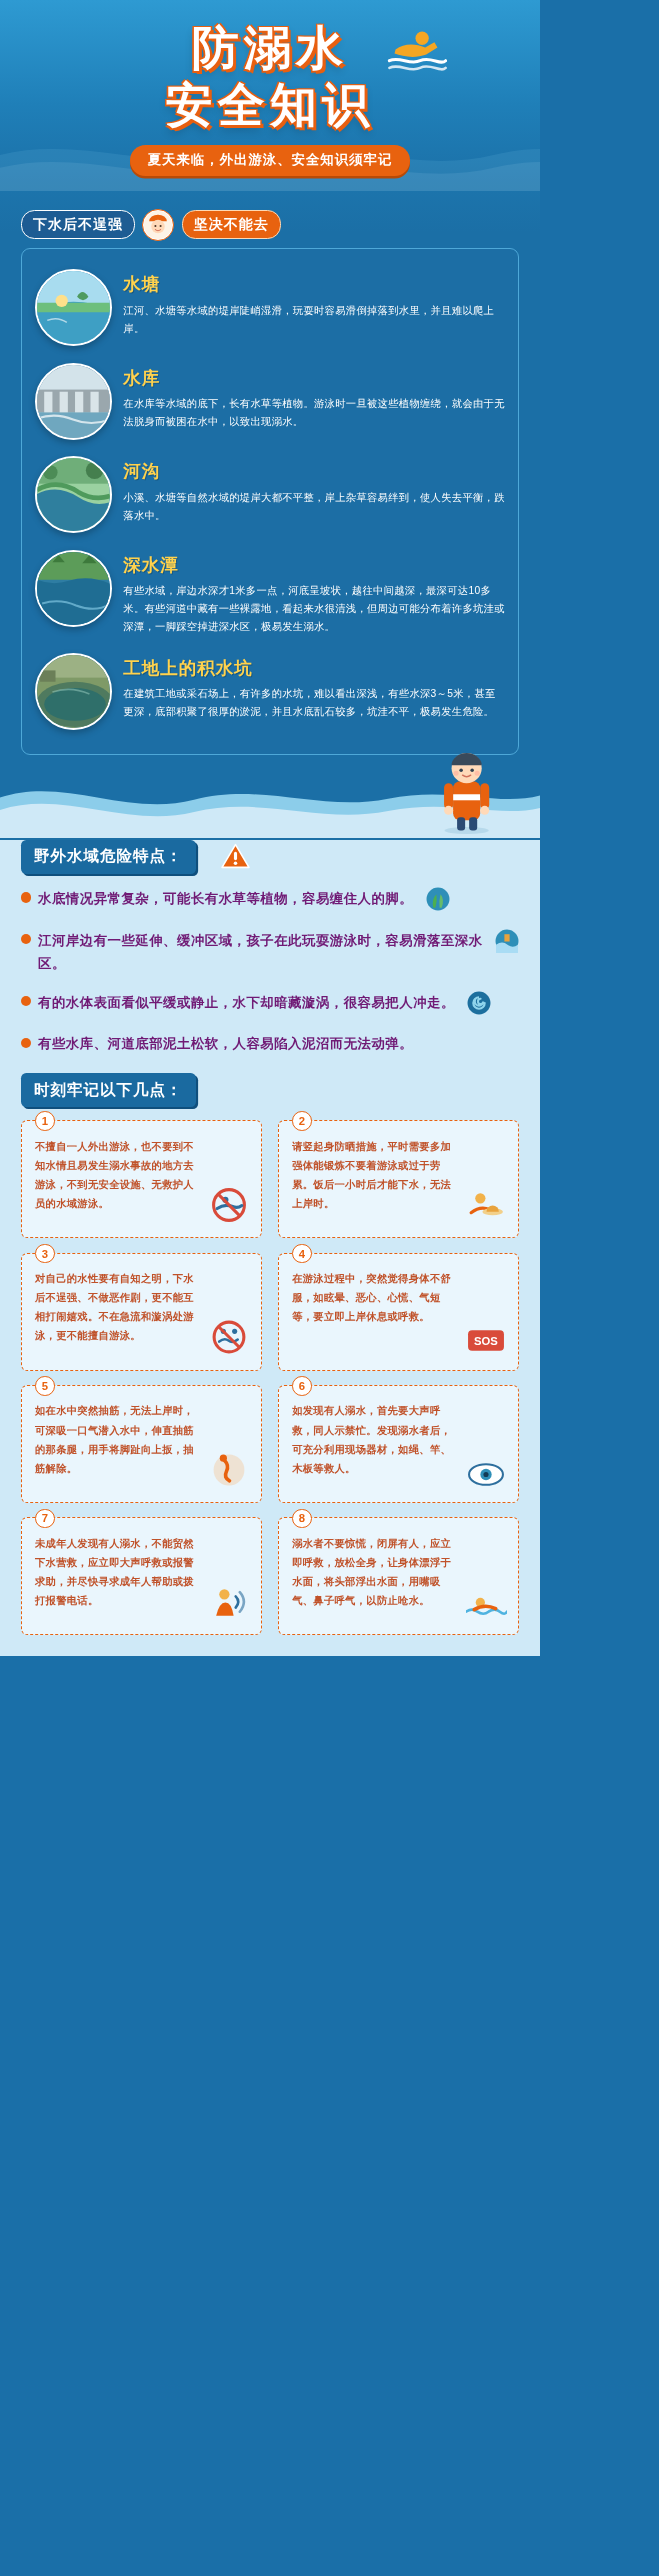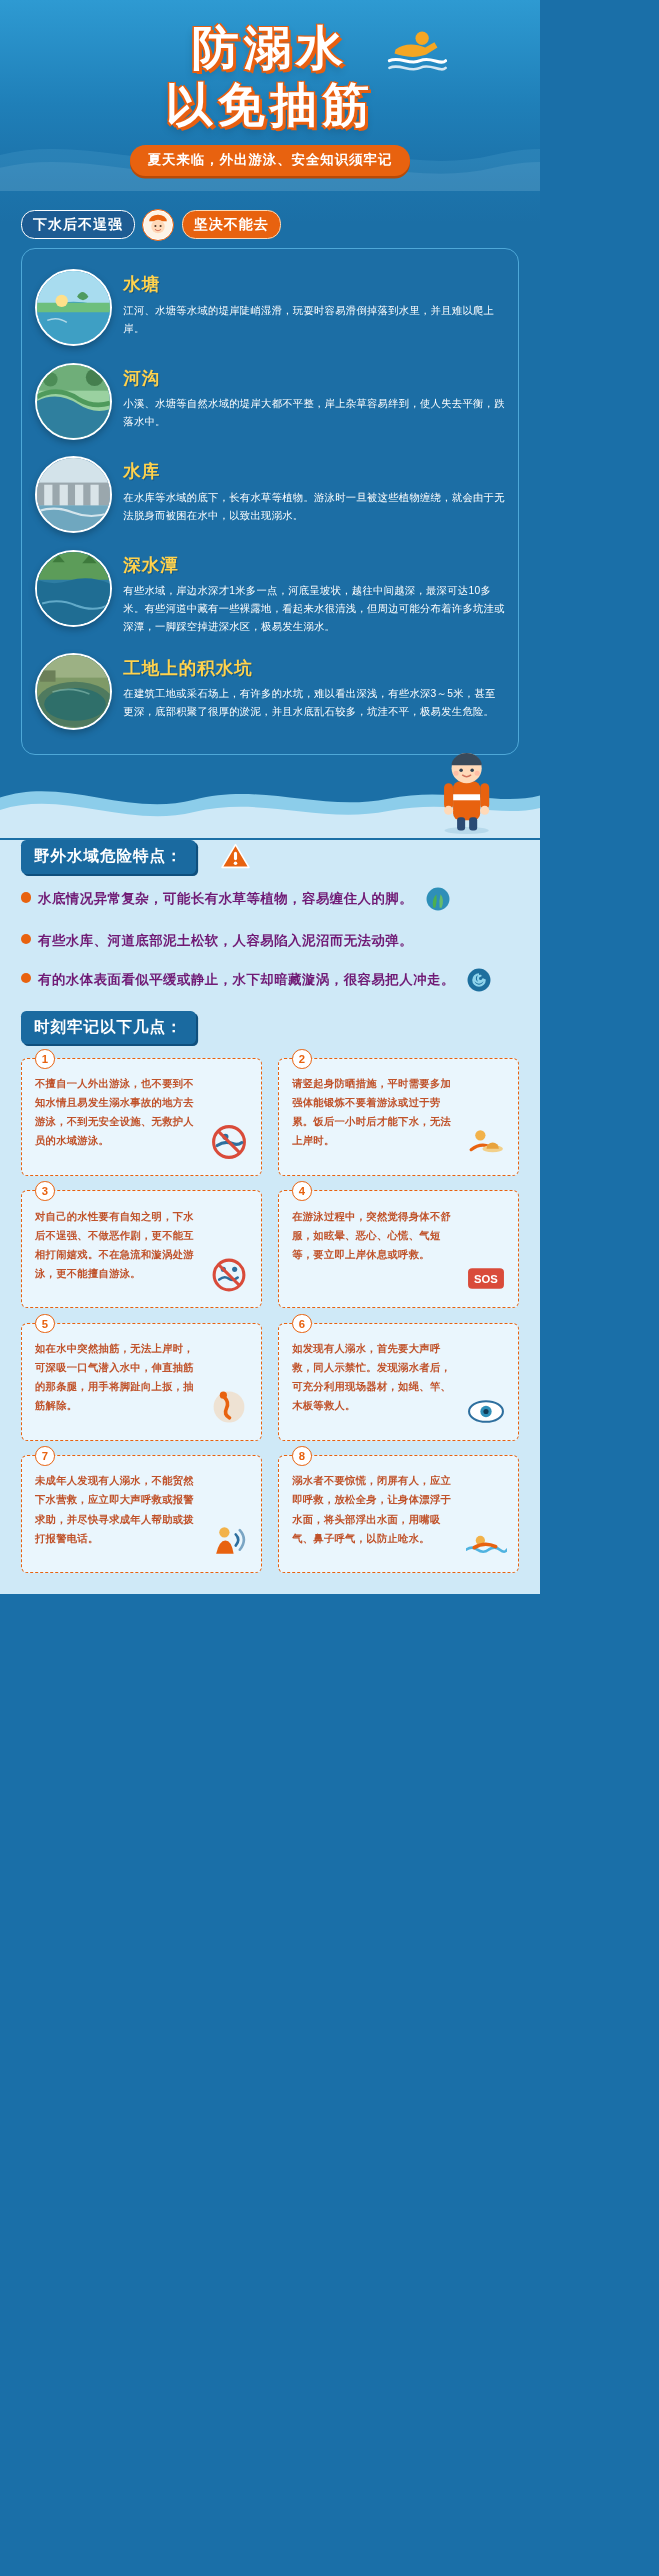--- a/index.html
+++ b/index.html
@@ -99,21 +99,21 @@
     border-radius: 50%;
     background: #ffffff;
     border: 1.5px solid #e8620f;
     display: flex; align-items: center; justify-content: center;
     overflow: hidden;
     flex: none;
   }
   .danger-body {
     background: #1c6ea5;
     border: 1.5px solid #4ea8d8;
-    border-radius: 14px;
+    border-radius: 9px;
     padding: 13.4px 13.4px 15.5px;
   }
   .dw-item {
     display: flex;
     gap: 11.3px;
     align-items: flex-start;
     padding: 7.2px 0 9.3px;
   }
   .dw-photo {
     width: 77px; height: 77px;
@@ -263,21 +263,21 @@
         <circle cx="72" cy="22" r="13" fill="#f5a623"></circle>
         <path d="M20,44 C36,32 58,32 78,40 L96,30 L102,40 L80,54 C58,62 34,58 18,52 Z" fill="#f5a623"></path>
         <path d="M8,66 C28,56 48,76 68,66 C88,56 108,76 118,66" stroke="#ffffff" stroke-width="6" fill="none" stroke-linecap="round"></path>
         <path d="M8,80 C28,70 48,90 68,80 C88,70 108,90 118,80" stroke="#ffffff" stroke-width="5" fill="none" stroke-linecap="round" opacity=".8"></path>
       </svg>
     </div>
 
     <div class="hero-title-wrap">
       <div class="hero-line1">防溺水</div>
       <br>
-      <div class="hero-line2">以免抽筋</div>
+      <div class="hero-line2">安全知识</div>
       <br>
       <div class="hero-sub">夏天来临，外出游泳、安全知识须牢记</div>
     </div>
   </div>
 
   <div class="danger-section">
     <div class="danger-head">
       <span class="pill-label">下水后不逞强</span>
       <span class="head-avatar">
         <svg width="28" height="28" viewBox="0 0 54 54">
@@ -308,53 +308,53 @@
         </div>
         <div class="dw-text">
           <div class="dw-title">水塘</div>
           <div class="dw-desc">江河、水塘等水域的堤岸陡峭湿滑，玩耍时容易滑倒掉落到水里，并且难以爬上岸。</div>
         </div>
       </div>
 
       <div class="dw-item">
         <div class="dw-photo">
           <svg width="73" height="73" viewBox="0 0 142 142">
-            <rect width="142" height="142" fill="#9ad1a0"></rect>
-            <rect width="142" height="50" fill="#6fae79"></rect>
-            <path d="M0,70 q40,-20 80,6 q30,20 62,10 v56 H0 z" fill="#2f7f9e"></path>
-            <path d="M0,62 q40,-22 80,4 q30,18 62,8" stroke="#4f9a5c" stroke-width="9" fill="none"></path>
-            <circle cx="26" cy="28" r="14" fill="#4c8c56"></circle>
-            <circle cx="112" cy="24" r="17" fill="#457f4e"></circle>
-          </svg>
-        </div>
-        <div class="dw-text">
-          <div class="dw-title">河沟</div>
-          <div class="dw-desc">小溪、水塘等自然水域的堤岸大都不平整，岸上杂草容易绊到，使人失去平衡，跌落水中。</div>
-        </div>
-      </div>
-
-      <div class="dw-item">
-        <div class="dw-photo">
-          <svg width="73" height="73" viewBox="0 0 142 142">
             <rect width="142" height="142" fill="#b8c6cc"></rect>
             <rect width="142" height="48" fill="#d3e3ea"></rect>
             <rect y="48" width="142" height="44" fill="#9aa7ad"></rect>
             <rect y="92" width="142" height="50" fill="#6fa7bf"></rect>
             <g fill="#d9e4e8">
               <rect x="14" y="52" width="16" height="40"></rect>
               <rect x="44" y="52" width="16" height="40"></rect>
               <rect x="74" y="52" width="16" height="40"></rect>
               <rect x="104" y="52" width="16" height="40"></rect>
             </g>
             <path d="M0,104 q36,-12 70,2 q36,14 72,0" stroke="#ffffff" stroke-width="4" fill="none" opacity=".7"></path>
           </svg>
         </div>
         <div class="dw-text">
           <div class="dw-title">水库</div>
           <div class="dw-desc">在水库等水域的底下，长有水草等植物。游泳时一旦被这些植物缠绕，就会由于无法脱身而被困在水中，以致出现溺水。</div>
+        </div>
+      </div>
+
+      <div class="dw-item">
+        <div class="dw-photo">
+          <svg width="73" height="73" viewBox="0 0 142 142">
+            <rect width="142" height="142" fill="#9ad1a0"></rect>
+            <rect width="142" height="50" fill="#6fae79"></rect>
+            <path d="M0,70 q40,-20 80,6 q30,20 62,10 v56 H0 z" fill="#2f7f9e"></path>
+            <path d="M0,62 q40,-22 80,4 q30,18 62,8" stroke="#4f9a5c" stroke-width="9" fill="none"></path>
+            <circle cx="26" cy="28" r="14" fill="#4c8c56"></circle>
+            <circle cx="112" cy="24" r="17" fill="#457f4e"></circle>
+          </svg>
+        </div>
+        <div class="dw-text">
+          <div class="dw-title">河沟</div>
+          <div class="dw-desc">小溪、水塘等自然水域的堤岸大都不平整，岸上杂草容易绊到，使人失去平衡，跌落水中。</div>
         </div>
       </div>
 
       <div class="dw-item">
         <div class="dw-photo">
           <svg width="73" height="73" viewBox="0 0 142 142">
             <rect width="142" height="142" fill="#2e7da3"></rect>
             <rect width="142" height="54" fill="#5c9c59"></rect>
             <path d="M0,54 q30,12 62,2 q40,-12 80,6 v80 H0 z" fill="#1f6d93"></path>
             <path d="M30,20 l12,-14 l12,14 z" fill="#3d7a3c"></path>
@@ -434,36 +434,47 @@
         <div class="feat-text">水底情况异常复杂，可能长有水草等植物，容易缠住人的脚。</div>
         <span class="feat-ico">
           <svg width="24" height="24" viewBox="0 0 46 46">
             <circle cx="23" cy="23" r="22" fill="#2e8fb8"></circle>
             <path d="M14,40 q-4,-16 6,-26 q2,14 -2,26" fill="#4caf50"></path>
             <path d="M30,40 q6,-16 -2,-26 q-4,14 -2,26" fill="#66bb6a"></path>
           </svg>
         </span>
       </div>
 
-
       <div class="feat-item">
         <span class="feat-bullet"></span>
-        <div class="feat-text">有些水库、河道底部泥土松软，人容易陷入泥沼而无法动弹。</div>
+        <div class="feat-text">江河岸边有一些延伸、缓冲区域，孩子在此玩耍游泳时，容易滑落至深水区。</div>
+        <span class="feat-ico">
+          <svg width="24" height="24" viewBox="0 0 46 46">
+            <circle cx="23" cy="23" r="22" fill="#2e8fb8"></circle>
+            <path d="M2,30 q12,-8 22,0 q10,8 20,0 v16 H2 z" fill="#a9dcf4"></path>
+            <rect x="18" y="10" width="10" height="14" fill="#e8a33d"></rect>
+          </svg>
+        </span>
       </div>
 
       <div class="feat-item">
         <span class="feat-bullet"></span>
         <div class="feat-text">有的水体表面看似平缓或静止，水下却暗藏漩涡，很容易把人冲走。</div>
         <span class="feat-ico">
           <svg width="24" height="24" viewBox="0 0 46 46">
             <circle cx="23" cy="23" r="22" fill="#1d6f9e"></circle>
             <path d="M34,23 a11,11 0 1 1 -11,-11 a8,8 0 1 0 8,8 a5,5 0 1 1 -5,-5" stroke="#8fd4ec" stroke-width="4" fill="none" stroke-linecap="round"></path>
           </svg>
         </span>
       </div>
+
+      <div class="feat-item">
+        <span class="feat-bullet"></span>
+        <div class="feat-text">有些水库、河道底部泥土松软，人容易陷入泥沼而无法动弹。</div>
+      </div>
     </div>
 
     <div class="sec-title-row">
       <span class="sec-title">时刻牢记以下几点：</span>
     </div>
 
     <div class="tips-grid">
 
       <div class="tip-card">
         <span class="tip-num">1</span>

